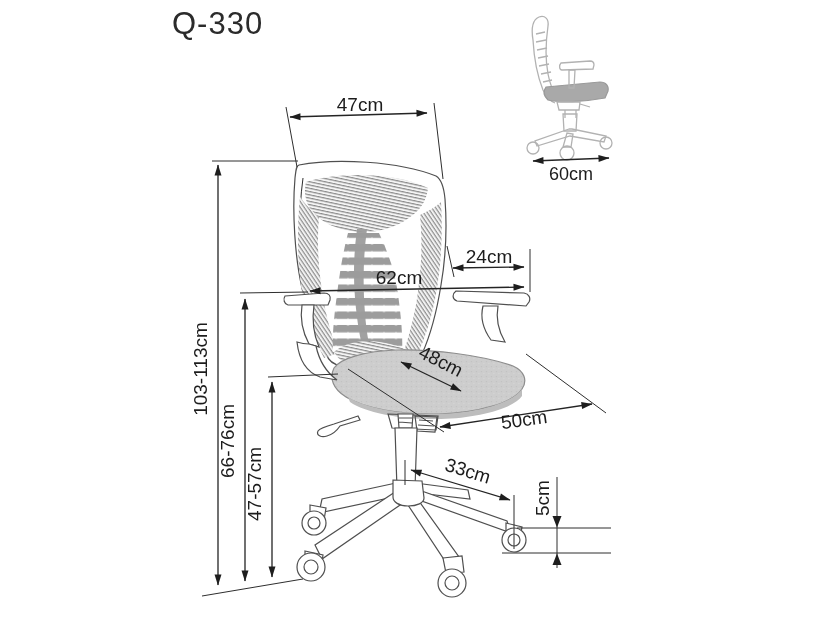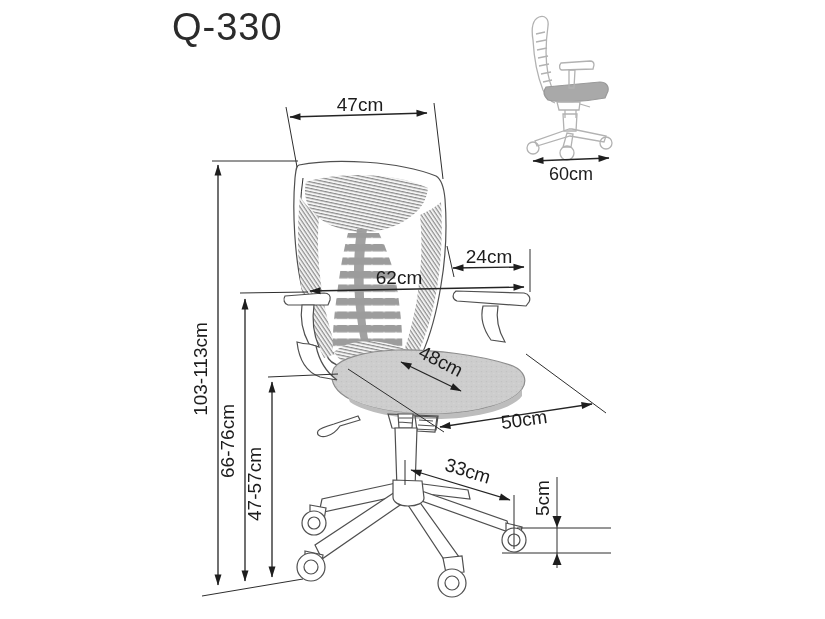--- a/index.html
+++ b/index.html
@@ -1,18 +1,18 @@
 <!DOCTYPE html>
 <html><head>
 <meta charset="utf-8">
 <style>
   html,body{margin:0;padding:0;background:#ffffff;}
   .canvas{position:relative;width:825px;height:619px;background:#ffffff;overflow:hidden;
           font-family:"Liberation Sans",sans-serif;}
-  .title{position:absolute;left:172px;top:6px;font-size:38px;color:#2b2b2b;
+  .title{position:absolute;left:172px;top:6px;font-size:31px;color:#2b2b2b;
          letter-spacing:1px;font-weight:400;}
   svg{position:absolute;left:0;top:0;}
   .dim-text{font-family:"Liberation Sans",sans-serif;font-size:19px;fill:#1c1c1c;}
   .dim-text-sm{font-family:"Liberation Sans",sans-serif;font-size:18px;fill:#1c1c1c;}
   .dline{stroke:#242424;stroke-width:1.3;fill:none;}
   .eline{stroke:#2e2e2e;stroke-width:1;fill:none;}
   .chair{stroke:#4f4f4f;stroke-width:1.2;fill:none;}
   .chairfill{stroke:#4f4f4f;stroke-width:1.2;fill:#ffffff;}
   .side{stroke:#b2b2b2;stroke-width:1.3;fill:none;}
 </style>

